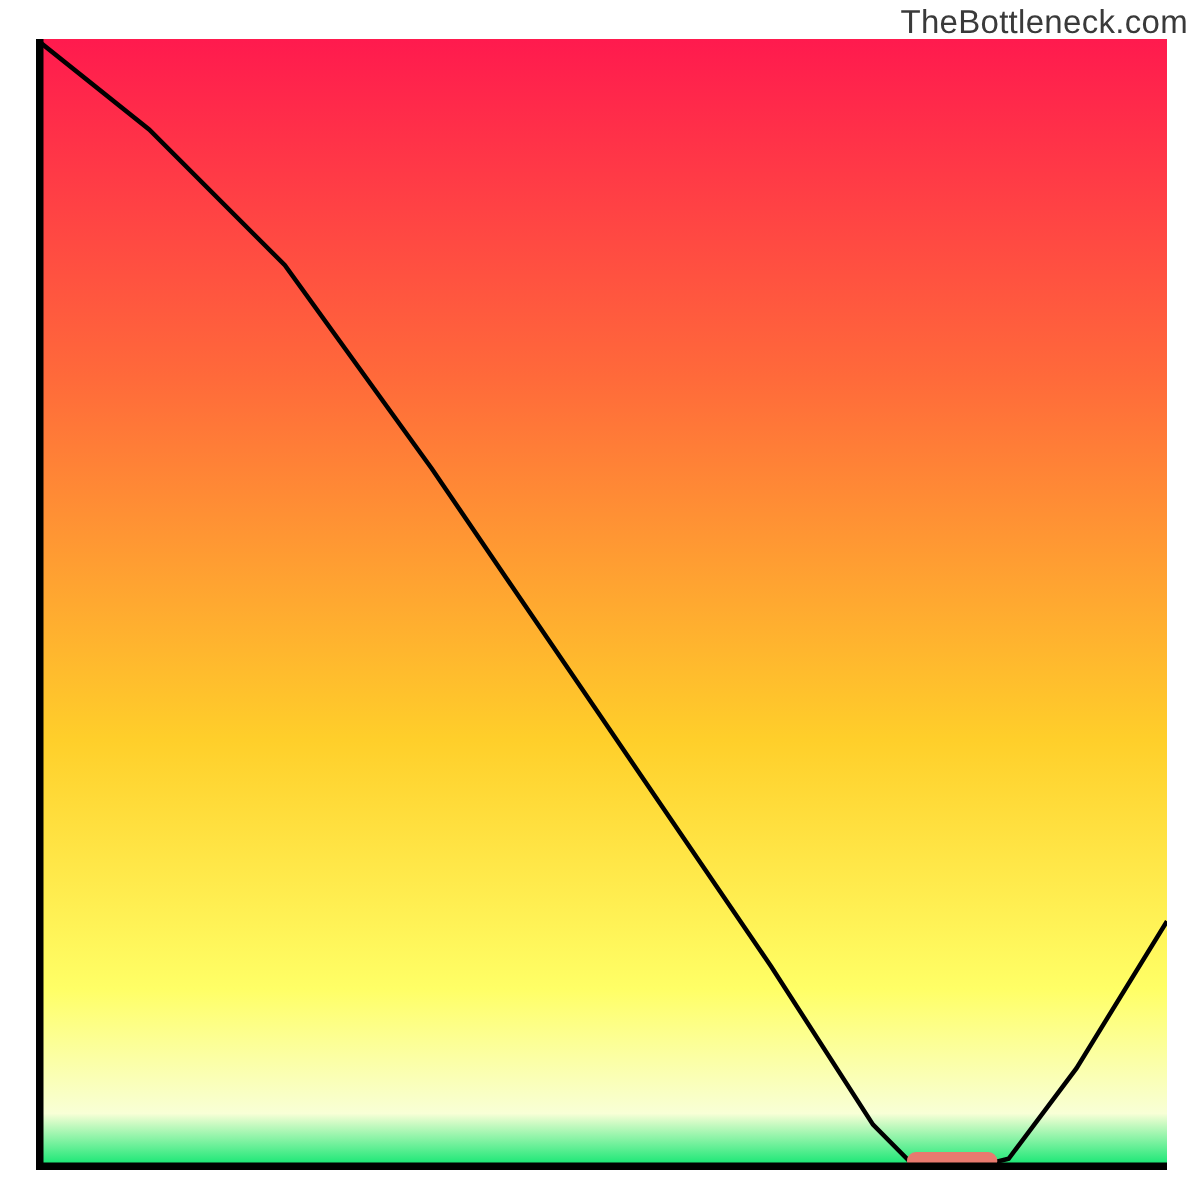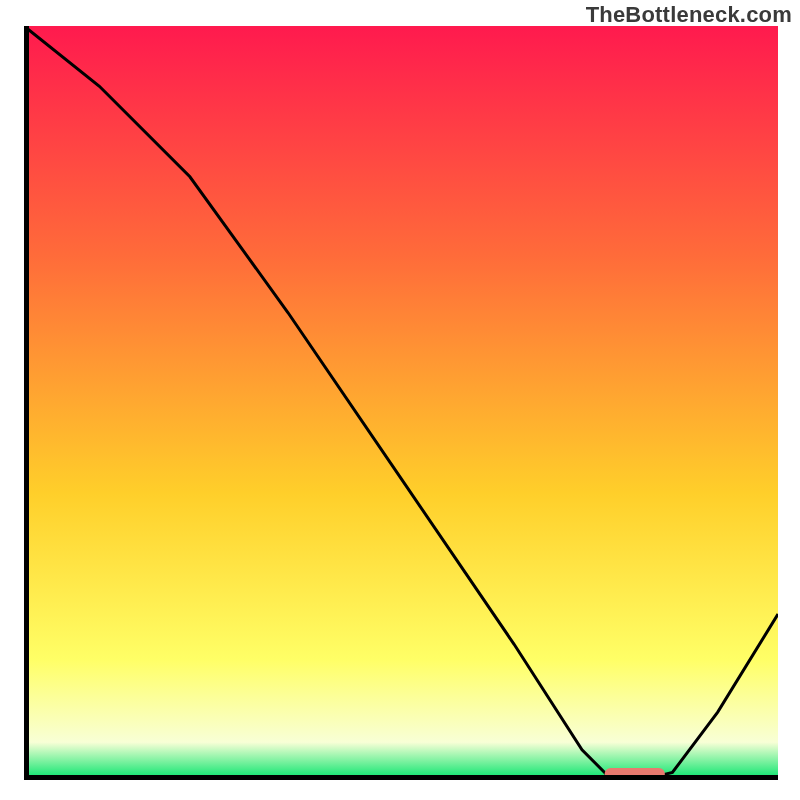--- a/index.html
+++ b/index.html
@@ -14,21 +14,21 @@
   .page {
     position: relative;
     width: 800px;
     height: 800px;
   }
   .watermark {
     position: absolute;
     top: 2px;
     right: 8px;
     font-size: 22px;
-    font-weight: 700;
+    font-weight: 400;
     color: #3a3a3a;
     letter-spacing: 0.2px;
   }
   .plot-frame {
     position: absolute;
     left: 24px;
     top: 26px;
     width: 754px;
     height: 754px;
   }

